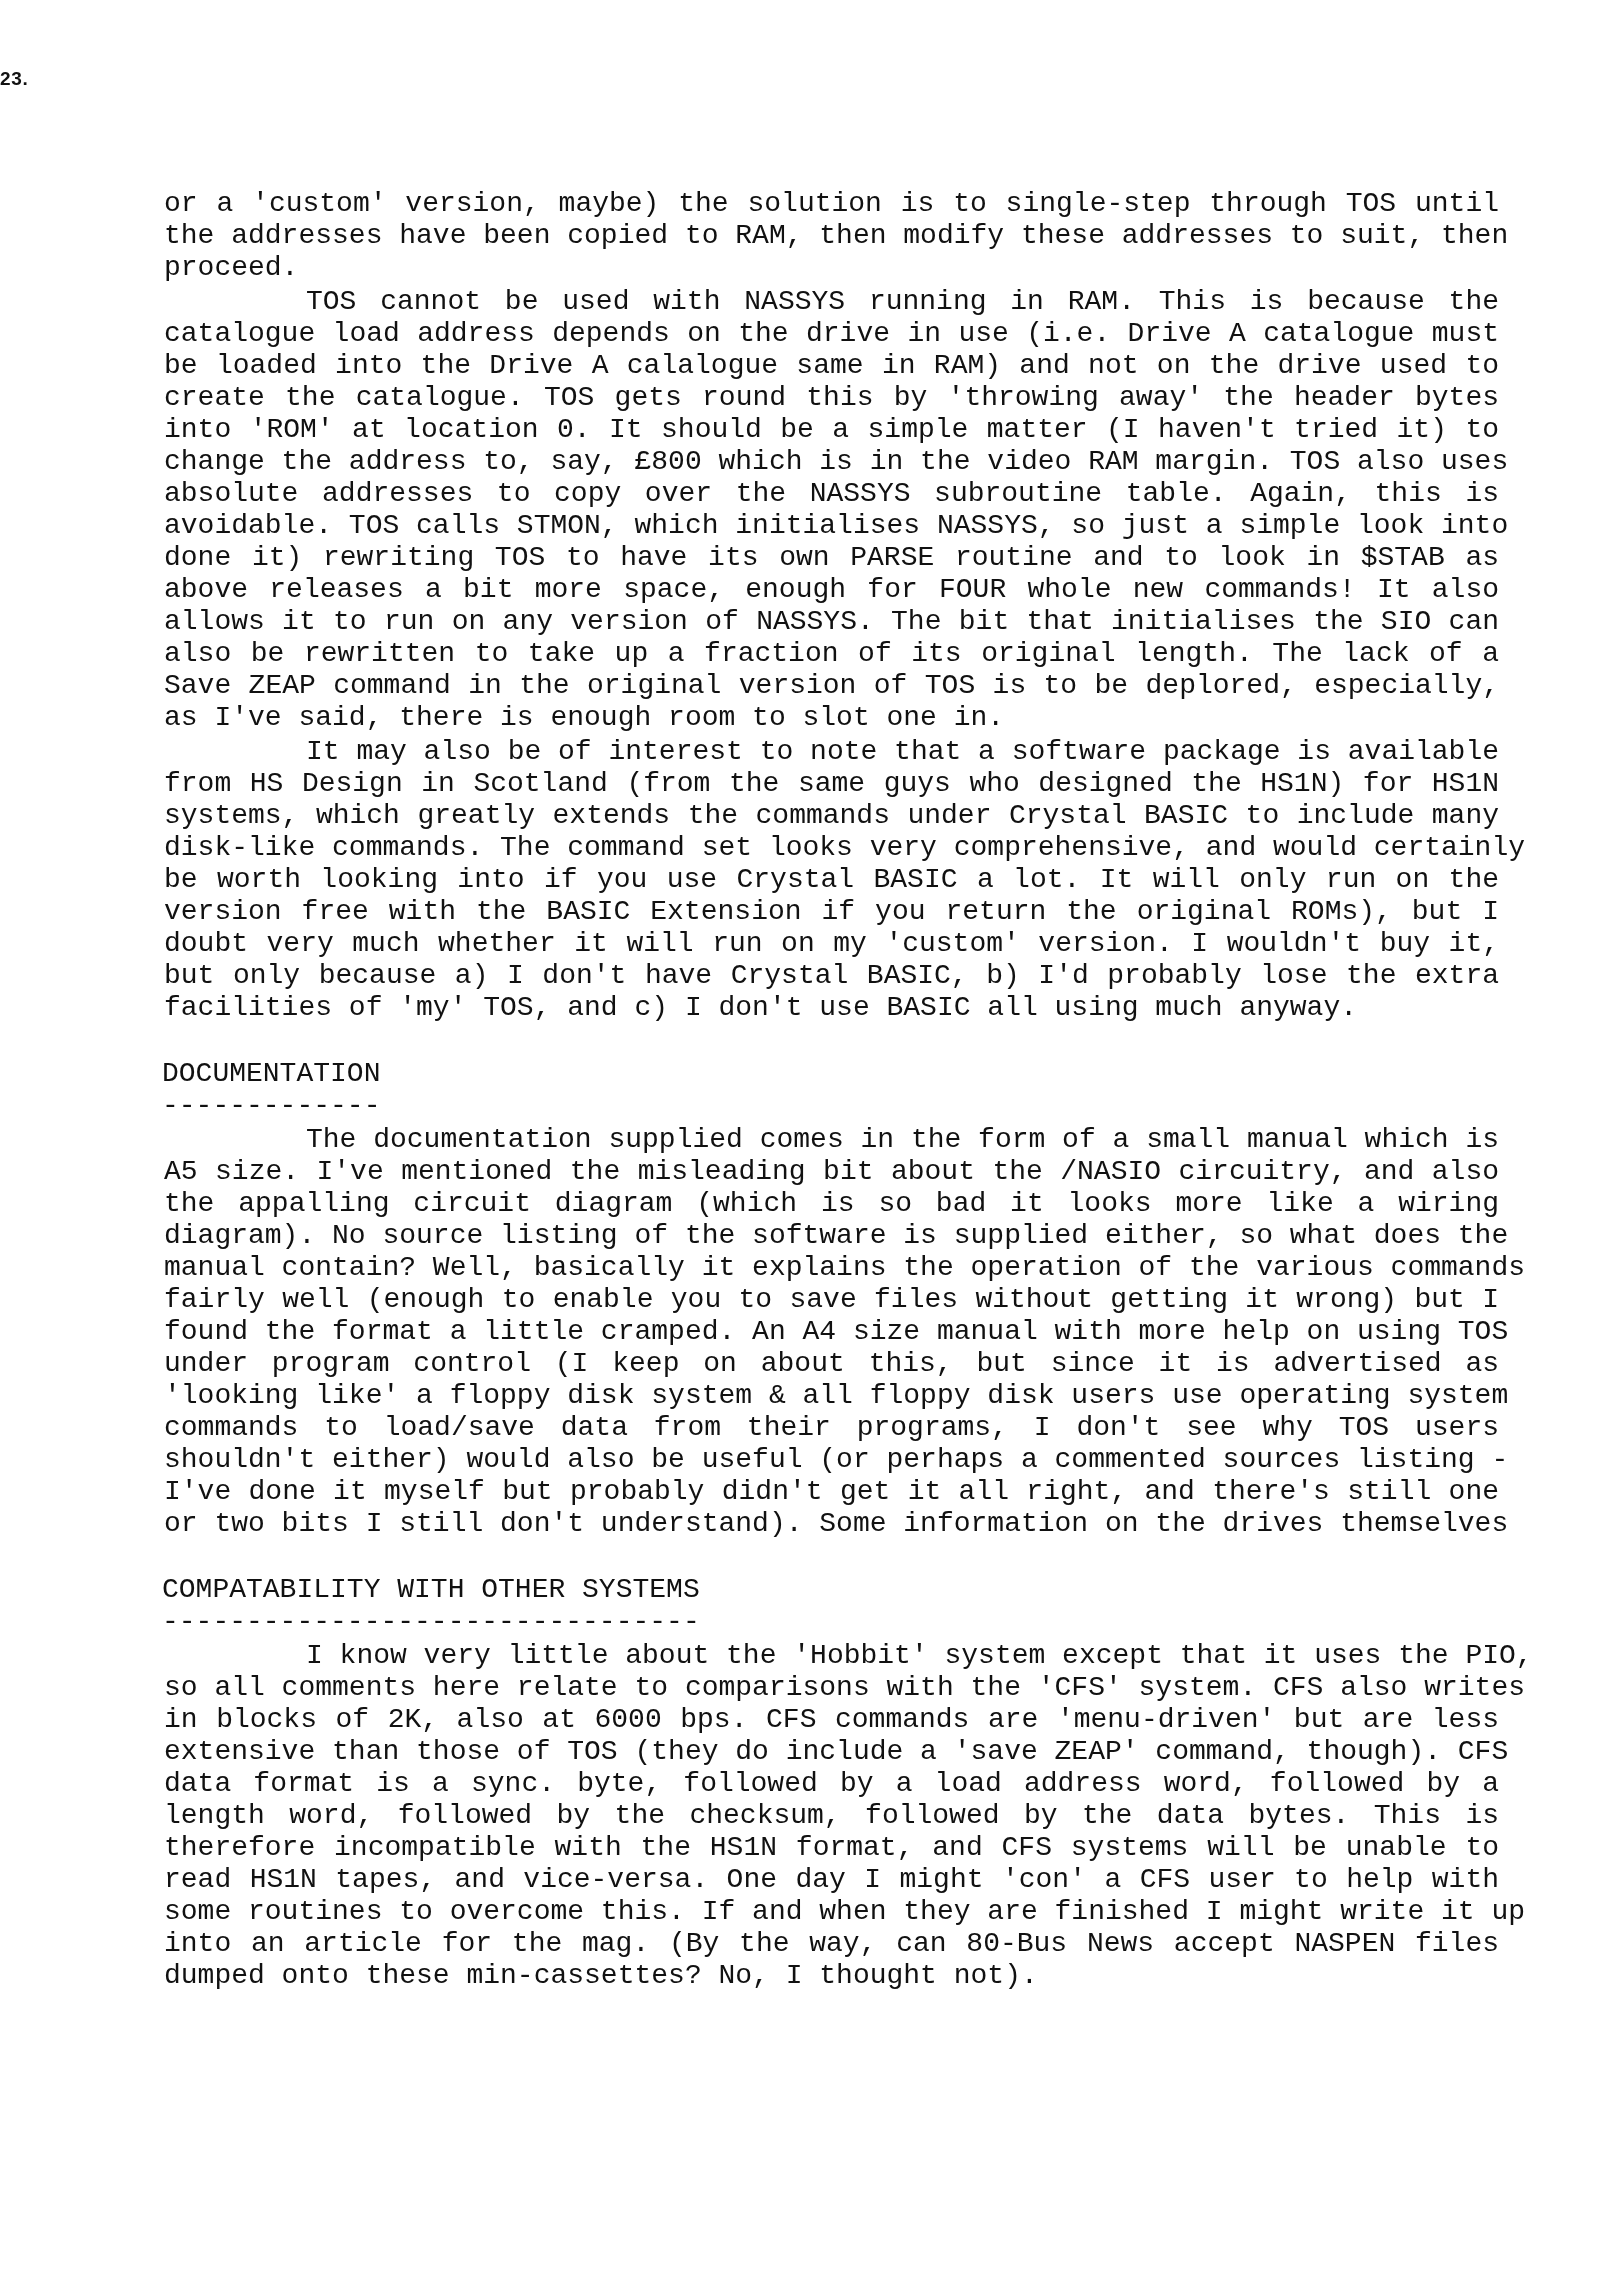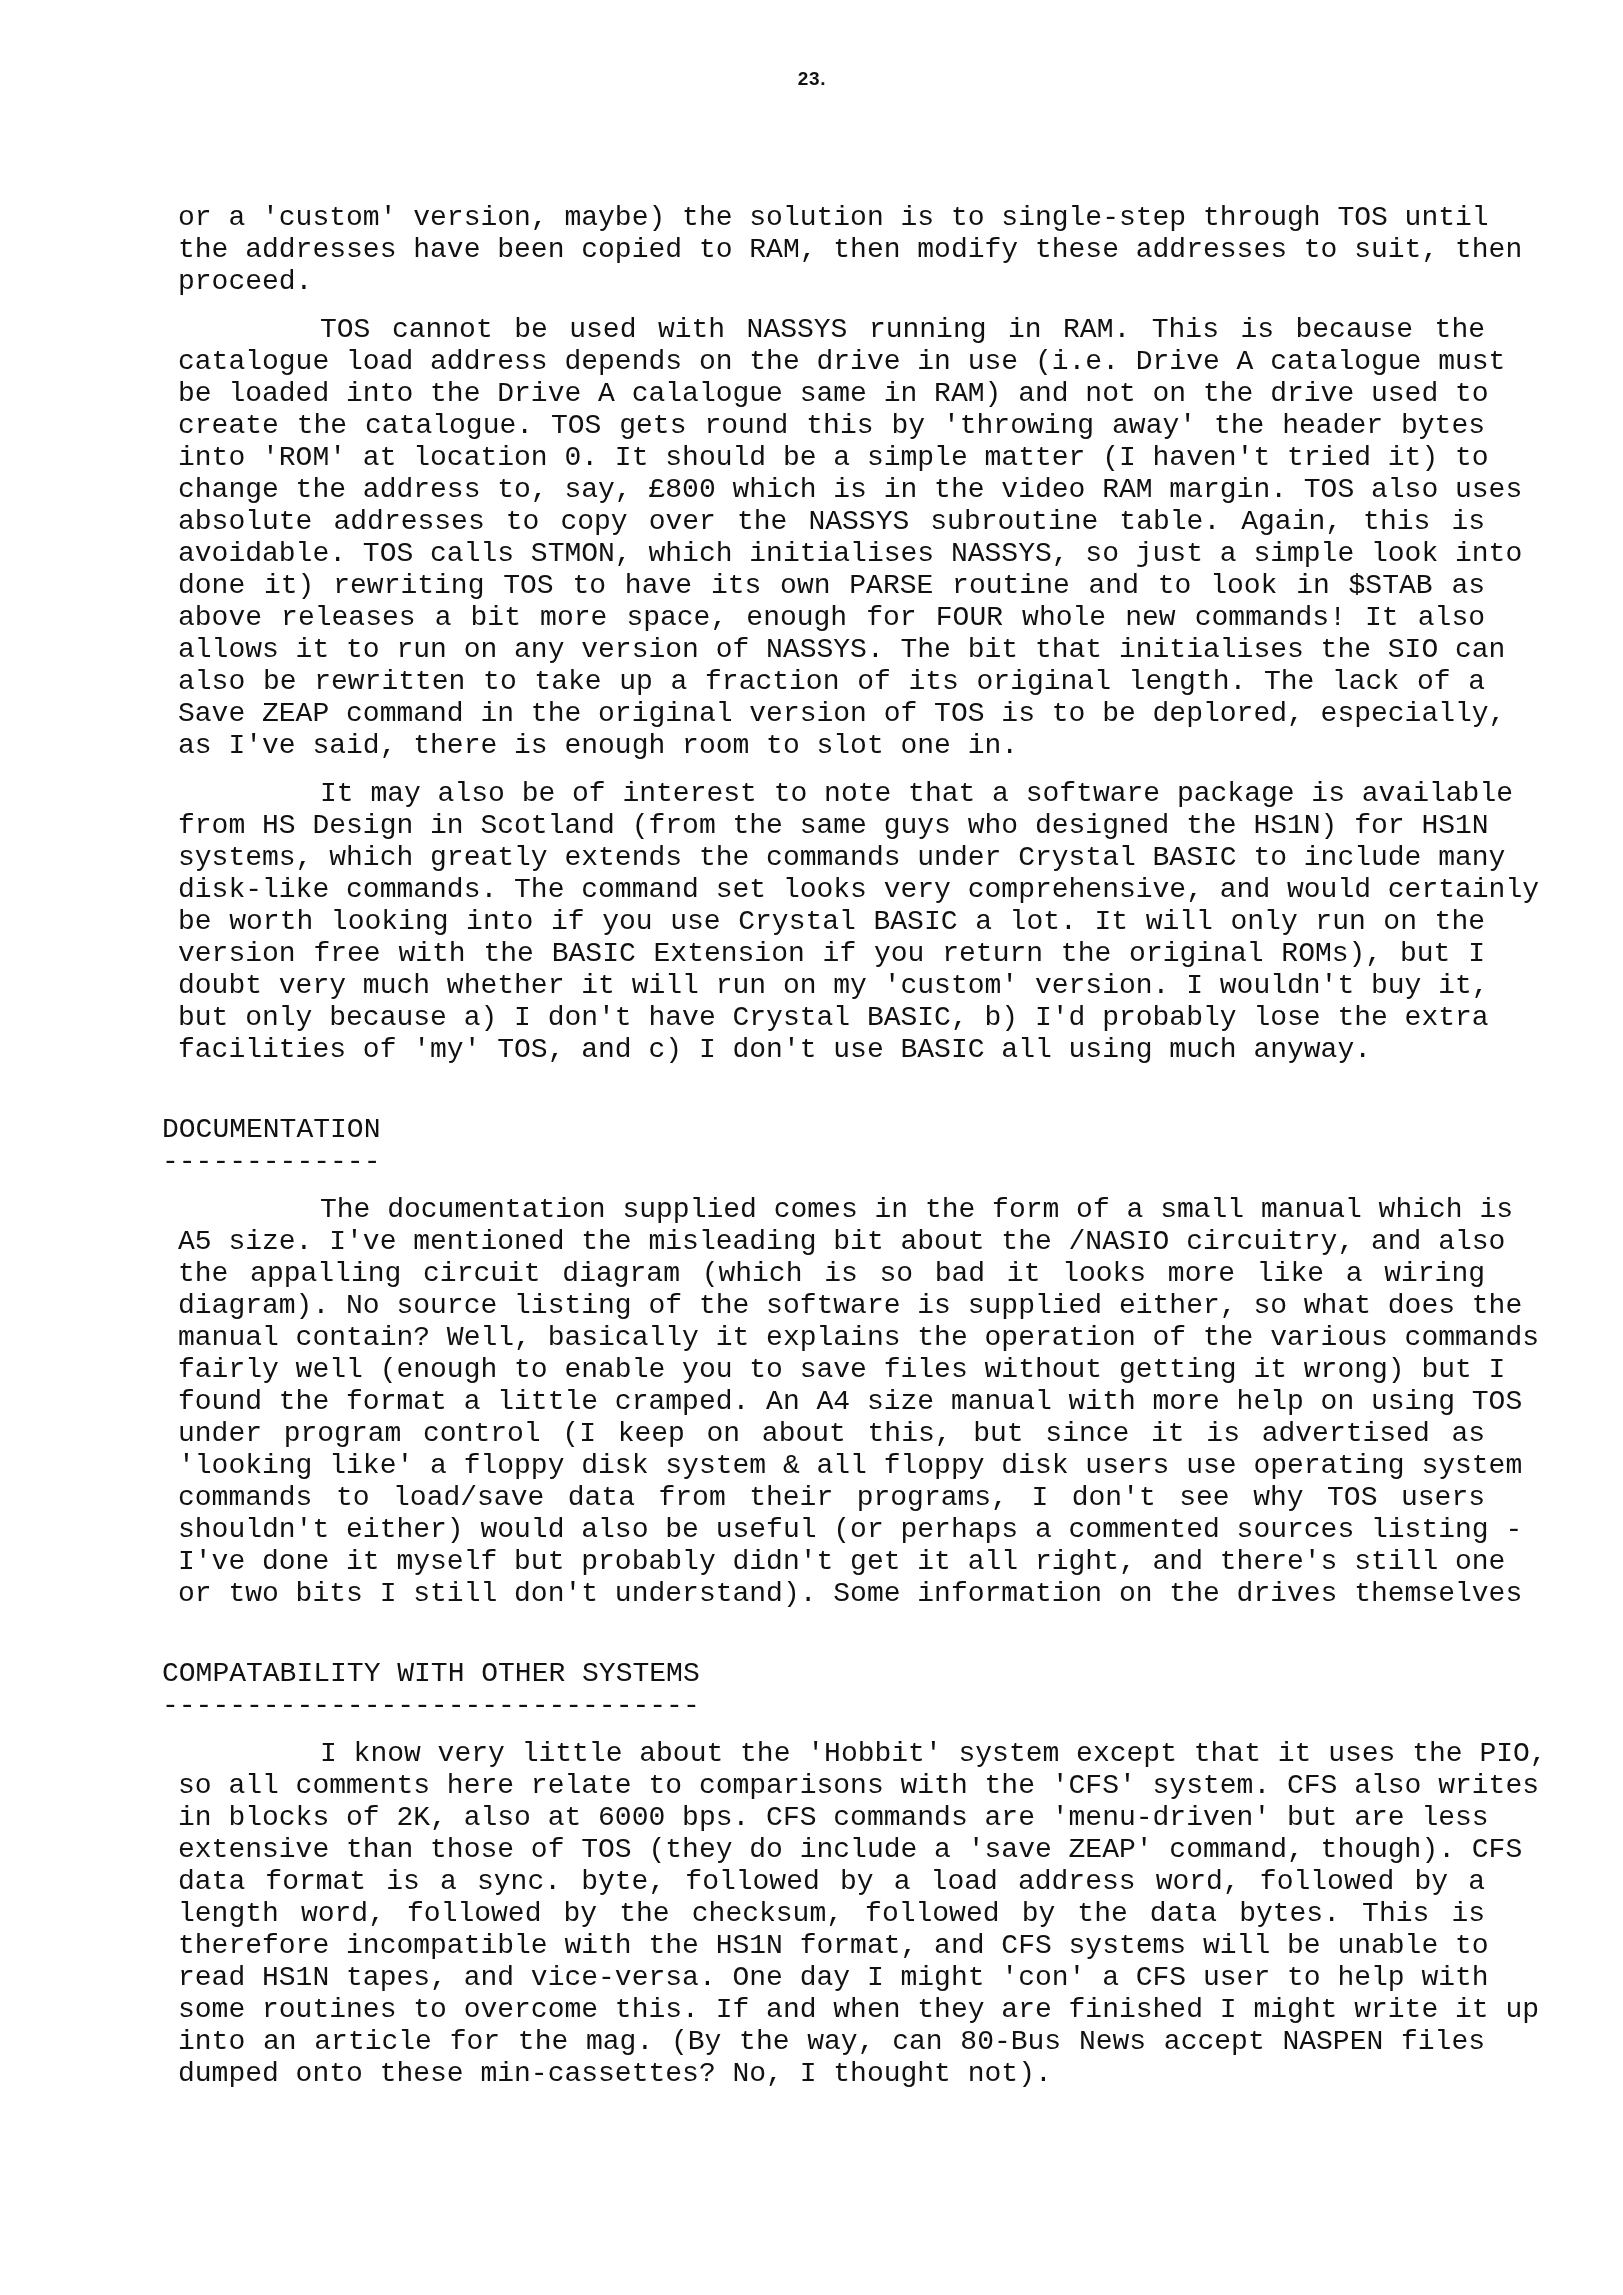--- a/index.html
+++ b/index.html
@@ -13,21 +13,20 @@
     position: relative;
     overflow: hidden;
     color: #111111;
     font-family: "Liberation Mono", "DejaVu Sans Mono", monospace;
   }
   .page-number {
     position: absolute;
     top: 68px;
     left: 0;
     width: 1624px;
-    text-align: center;
     font-family: "Liberation Sans", "DejaVu Sans", sans-serif;
     font-weight: bold;
     font-size: 19px;
     letter-spacing: 0.7px;
   }
   .body-text {
     position: absolute;
     top: 186px;
     left: 162px;
     width: 1339px;
@@ -59,21 +58,21 @@
     text-align-last: left;
   }
   .underline {
     display: block;
     height: 32px;
     white-space: pre;
     letter-spacing: 0px;
     text-align-last: left;
   }
   p.para {
-    margin: 16px;
+    margin: 2px;
     padding: 0;
   }
   section.doc-section {
     margin: 0;
     padding: 0;
   }
 </style>
 </head>
 <body>
 

